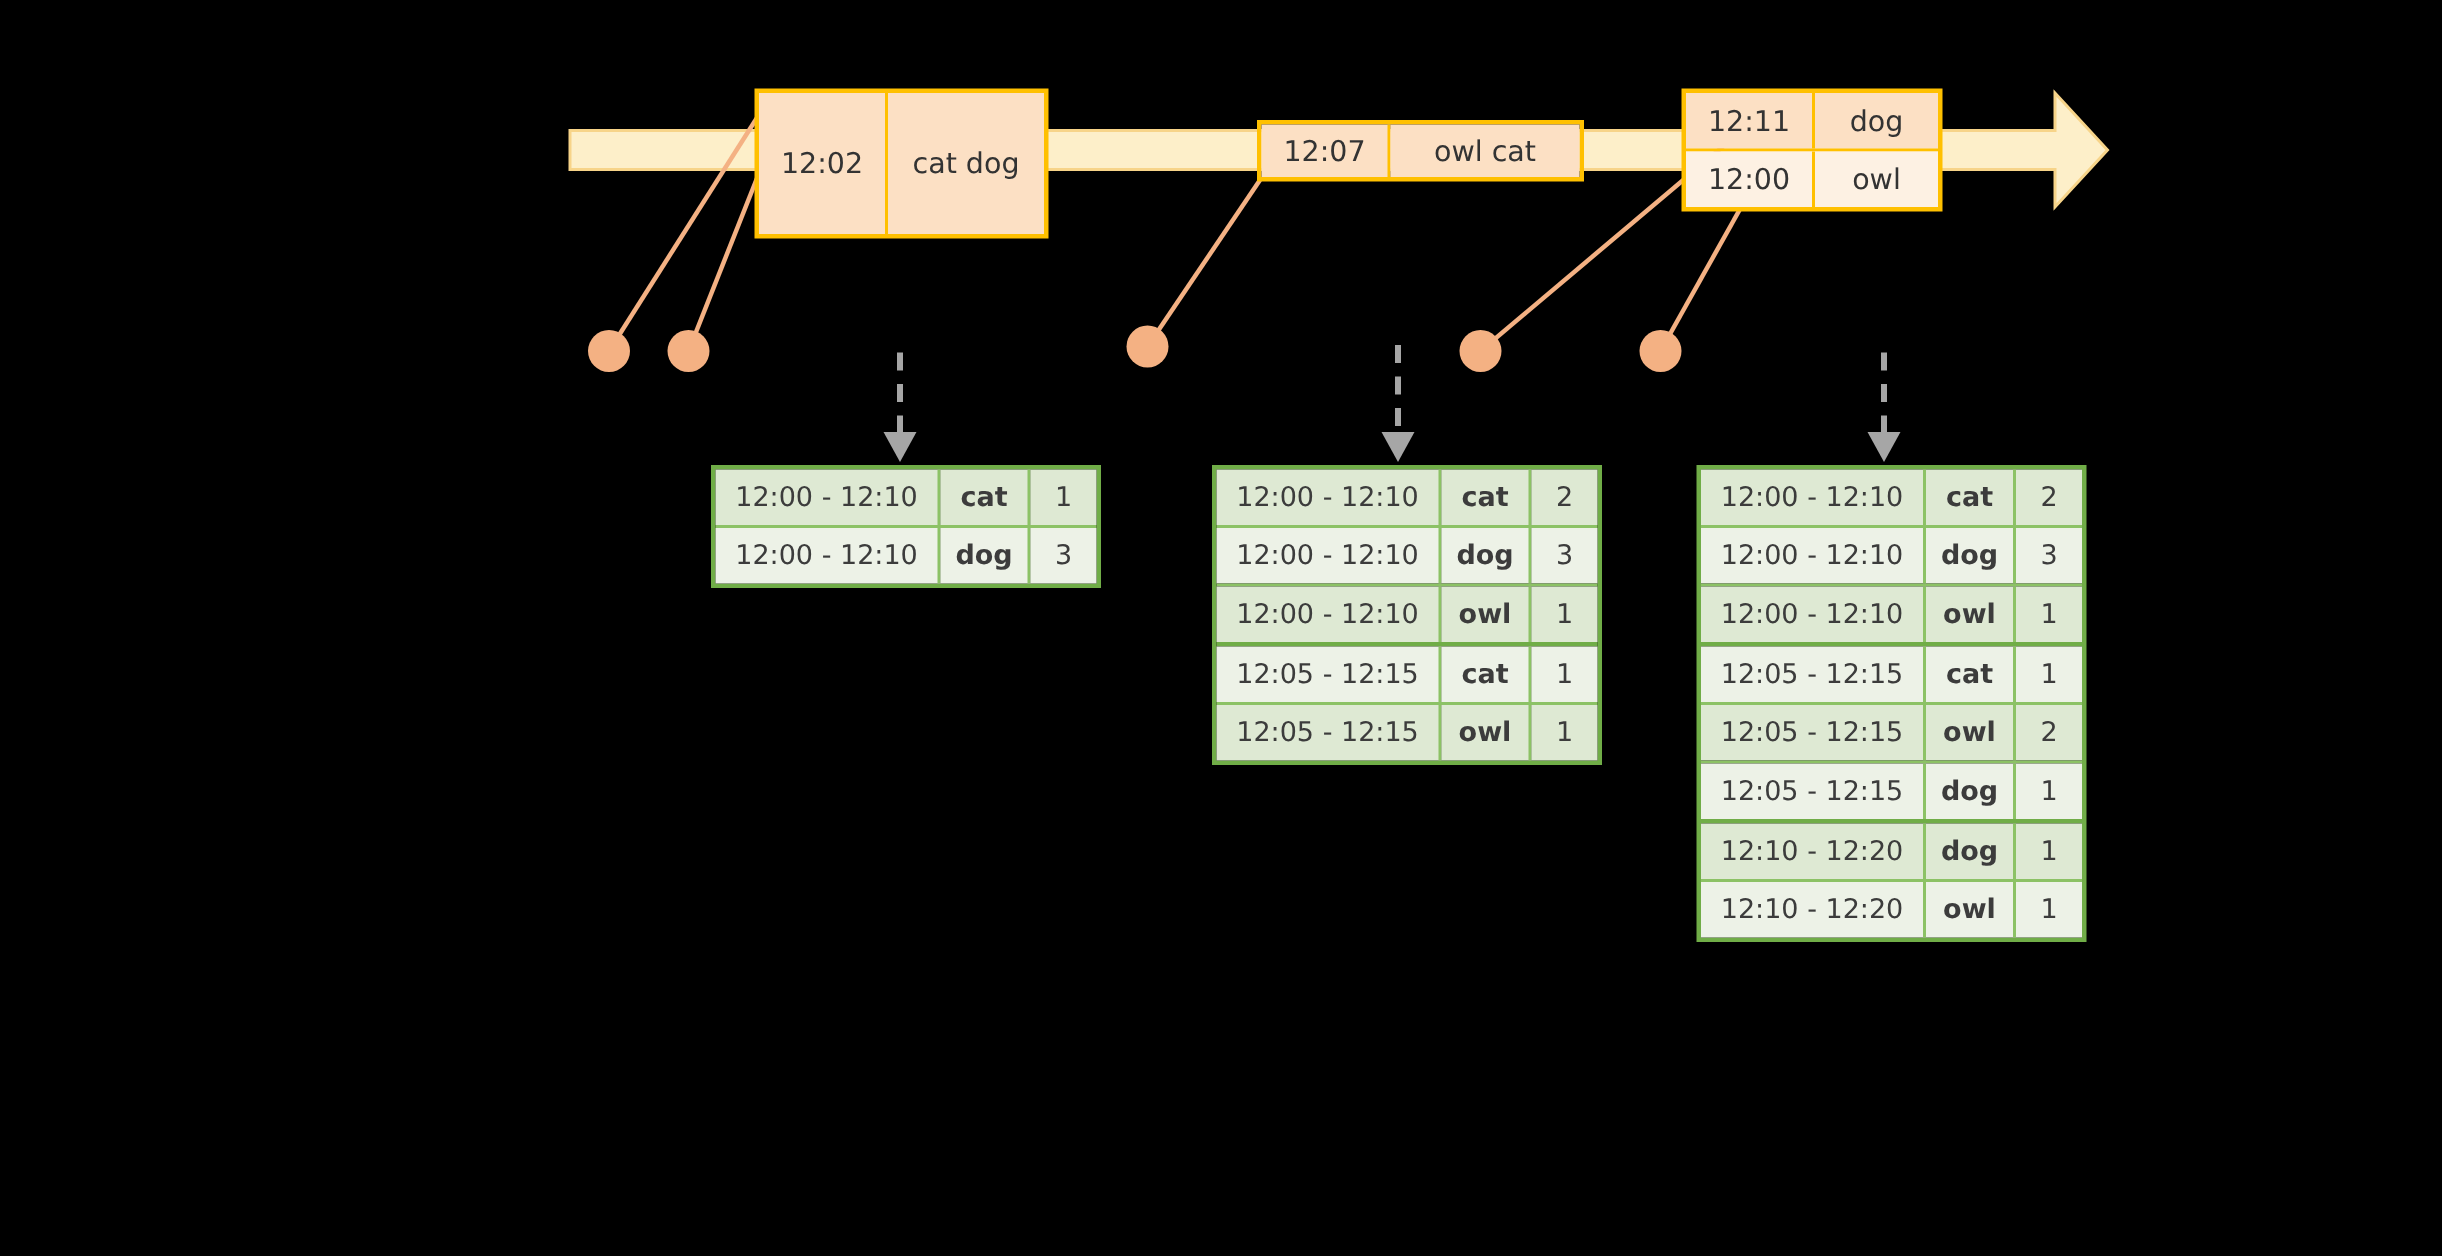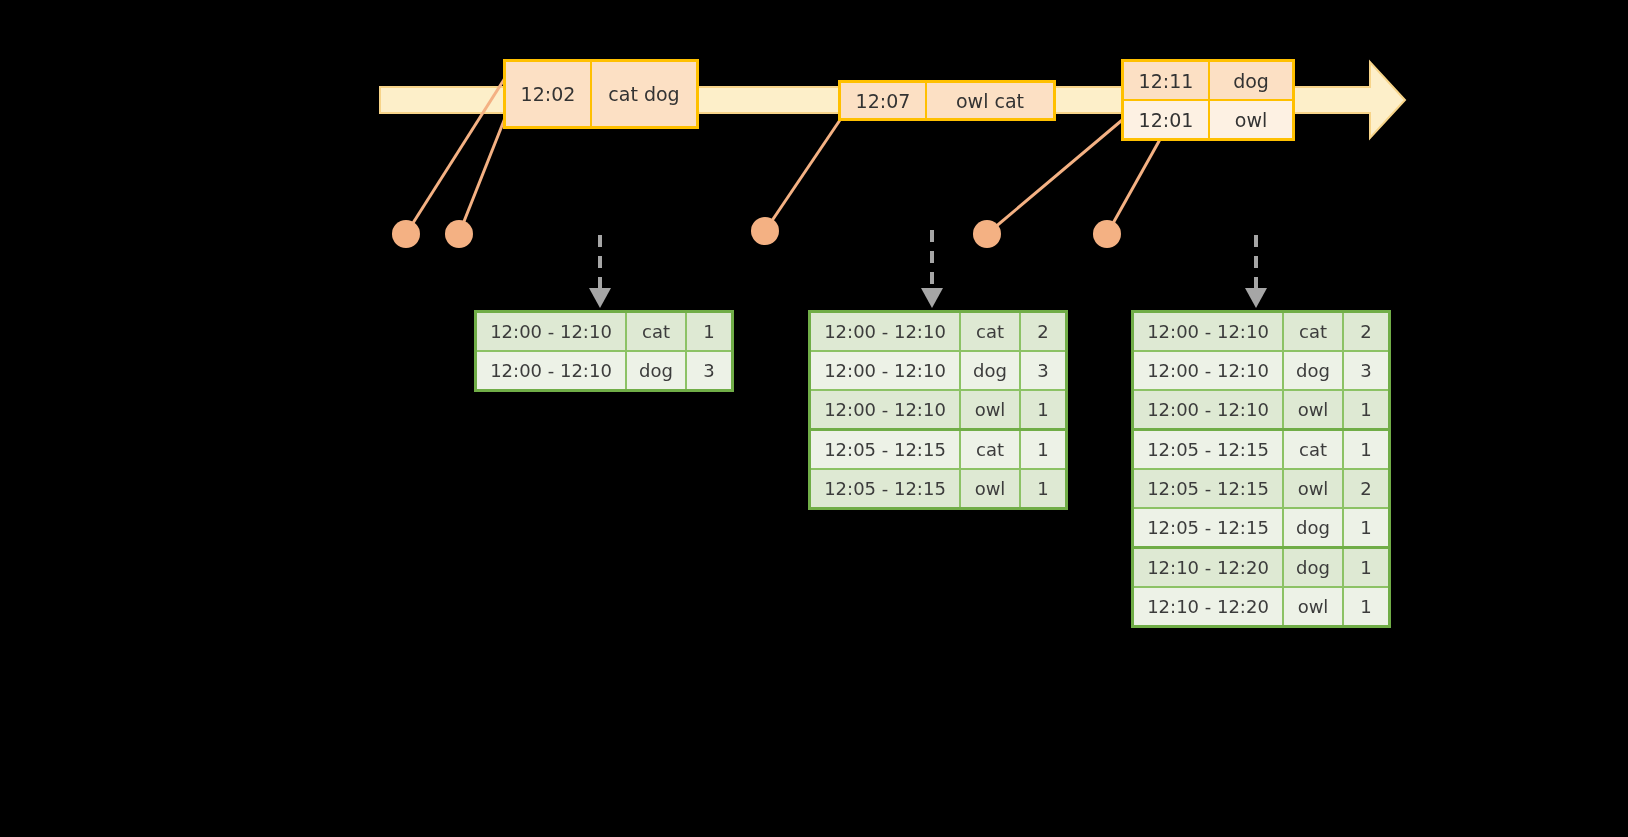--- a/index.html
+++ b/index.html
@@ -21,21 +21,21 @@
 
   
   .res-table{position:absolute;border:3px solid #70AD47;box-sizing:border-box;
              display:flex;flex-direction:column;z-index:4;}
   .res-row{display:flex;height:37px;}
   .res-row.grp-sep{border-top:3px solid #70AD47;}
   .res-row.inner-sep{border-top:2px solid #8CC265;}
   .r-win{width:148px;display:flex;align-items:center;justify-content:center;
          font-size:18px;color:#3c3c3c;border-right:2px solid #8CC265;white-space:nowrap;}
   .r-word{width:58px;display:flex;align-items:center;justify-content:center;
-          font-size:18px;color:#3c3c3c;border-right:2px solid #8CC265;}
+          font-size:18px;color:#3c3c3c;border-right:2px solid #8CC265;font-weight:bold;}
   .r-cnt{width:44px;display:flex;align-items:center;justify-content:center;
          font-size:18px;color:#3c3c3c;}
   .tone-a .r-win,.tone-a .r-word,.tone-a .r-cnt{background:#DEE9D3;}
   .tone-b .r-win,.tone-b .r-word,.tone-b .r-cnt{background:#EDF2E7;}
 </style>
 </head>
 <body>
 
 <div id="root">
 
@@ -62,41 +62,41 @@
     <g stroke="#A6A6A6" stroke-width="4" fill="none">
       <line x1="600" y1="235" x2="600" y2="288" stroke-dasharray="12 9"></line>
       <polygon points="589,288 611,288 600,308" fill="#A6A6A6" stroke="none"></polygon>
       <line x1="932" y1="230" x2="932" y2="288" stroke-dasharray="12 9"></line>
       <polygon points="921,288 943,288 932,308" fill="#A6A6A6" stroke="none"></polygon>
       <line x1="1256" y1="235" x2="1256" y2="288" stroke-dasharray="12 9"></line>
       <polygon points="1245,288 1267,288 1256,308" fill="#A6A6A6" stroke="none"></polygon>
     </g>
   </svg>
 
-  <div class="event-card" style="left:503px;top:59px;width:196px;height:70px;">
+  <div class="event-card" style="left:503px;top:59px;width:196px;height:100px;">
     <div class="event-row shade-a">
       <span class="ev-time">12:02</span>
       <span class="ev-words">cat dog</span>
     </div>
   </div>
 
   <div class="event-card" style="left:838px;top:80px;width:218px;height:41px;">
     <div class="event-row shade-a">
       <span class="ev-time">12:07</span>
       <span class="ev-words">owl cat</span>
     </div>
   </div>
 
   <div class="event-card" style="left:1121px;top:59px;width:174px;height:82px;">
     <div class="event-row shade-a">
       <span class="ev-time">12:11</span>
       <span class="ev-words">dog</span>
     </div>
     <div class="event-row shade-b">
-      <span class="ev-time">12:01</span>
+      <span class="ev-time">12:00</span>
       <span class="ev-words">owl</span>
     </div>
   </div>
 
   <div class="res-table" id="res1" style="left:474px;top:310px;">
       <div class="res-row tone-a">
         <span class="r-win">12:00 - 12:10</span>
         <span class="r-word">cat</span>
         <span class="r-cnt">1</span>
       </div>

